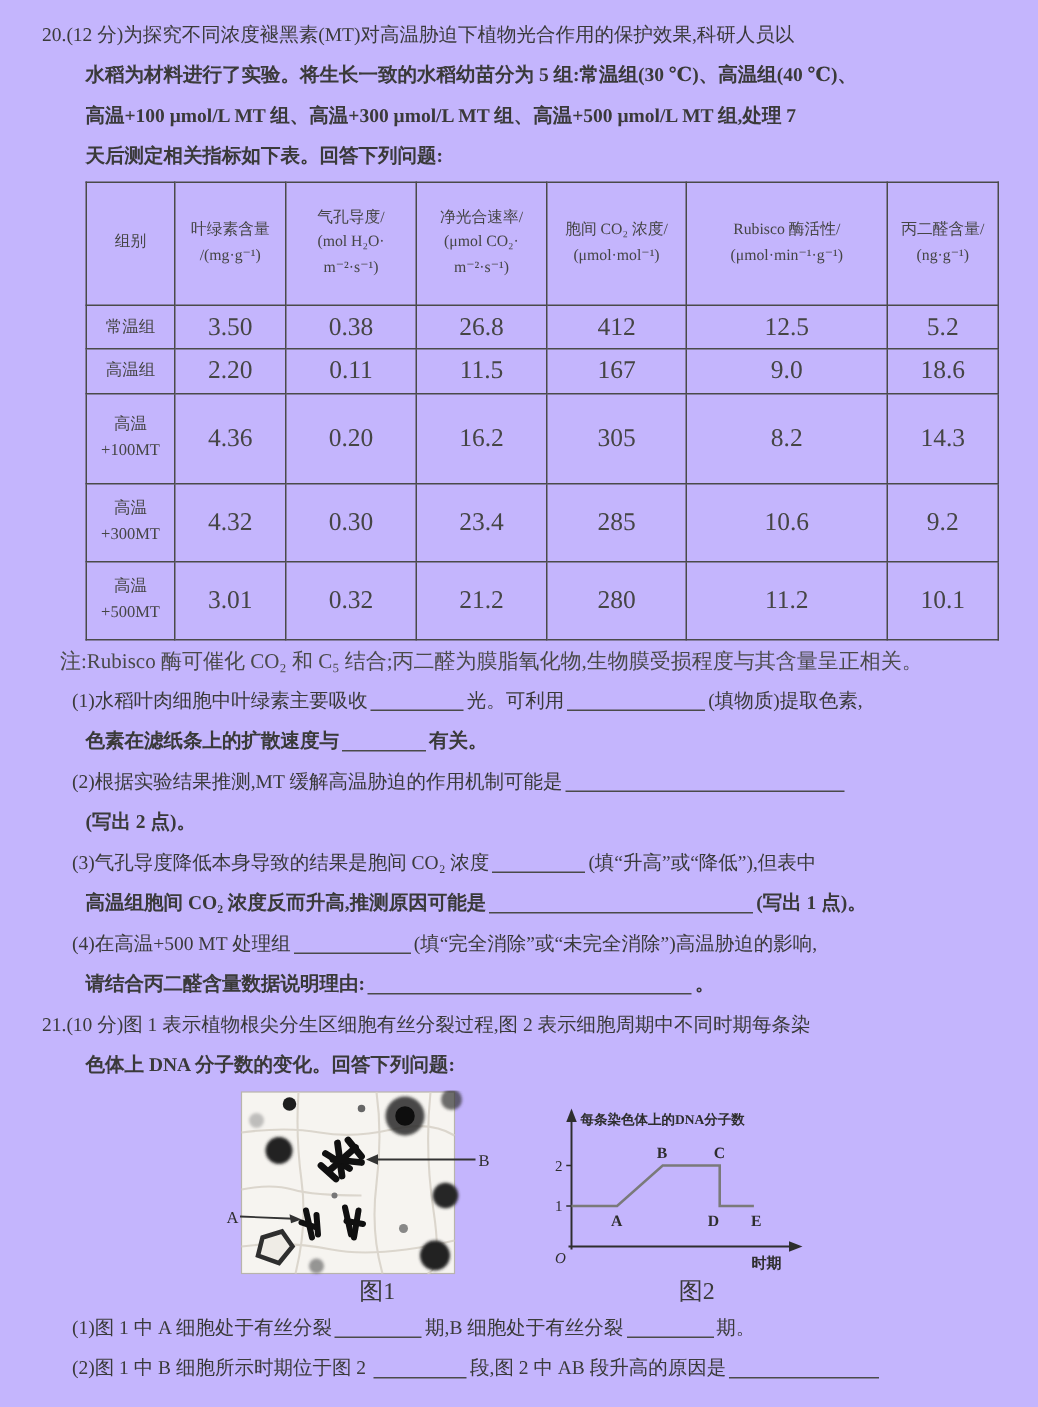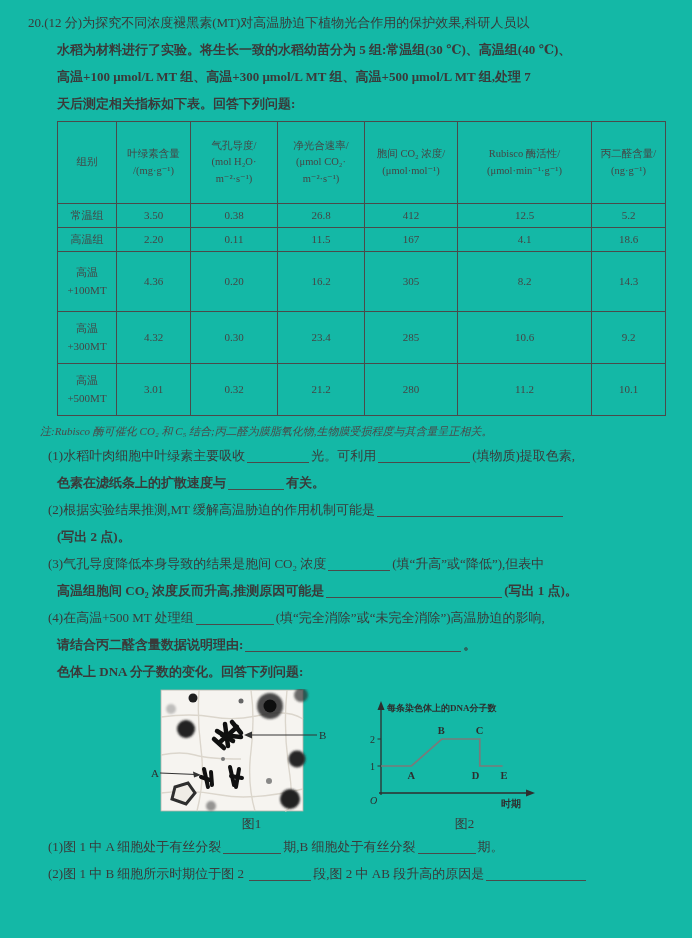--- a/index.html
+++ b/index.html
@@ -1,18 +1,18 @@
 <!DOCTYPE html>
 <html><head>
 <meta charset="utf-8">
 <style>
   * { margin:0; padding:0; box-sizing:border-box; }
   html,body { background:#e8e8e8; }
   .page {
-    width:692px; height:938px; background:#14b8a6; margin:0 auto;
+    width:692px; height:938px; background:#c4b5fd; margin:0 auto;
     padding:9px 26px 0 28px; overflow:hidden;
     font-family:"Liberation Serif","DejaVu Serif",serif;
     color:#3a3a3a; font-size:13px; line-height:27px;
   }
   .line { display:block; white-space:nowrap; }
   .ml1 { margin-left:20px; }
   .ml2 { margin-left:29px;font-weight:bold; }
   .blank {
     display:inline-block; border-bottom:1px solid #4a4a4a;
     height:1em; vertical-align:-3px; margin:0 2px;
@@ -23,31 +23,31 @@
     margin:4px 0 0 29px; width:608px;
     border:1.5px solid #4a4a4a;
   }
   table.exp th, table.exp td {
     border:1px solid #4a4a4a; text-align:center; vertical-align:middle;
     white-space:pre-line; line-height:1.55; padding:1px 1px;
     font-weight:normal; color:#454545;
   }
   table.exp thead th { font-size:10.5px; height:82px; }
   table.exp tbody th { font-size:11px;font-family:Liberation Serif, serif; }
-  table.exp tbody td { font-size:11px; }
+  table.exp tbody td { font-size:17px; }
   table.exp tbody tr:nth-child(1){ height:24px; }
   table.exp tbody tr:nth-child(2){ height:24px; }
   table.exp tbody tr:nth-child(3){ height:60px; }
   table.exp tbody tr:nth-child(4){ height:52px; }
   table.exp tbody tr:nth-child(5){ height:52px; }
-  .note { font-size:11px; line-height:14px; margin:8px 0 4px 12px; color:#4a4a4a; white-space:nowrap;font-style:italic; }
+  .note { font-size:14px; line-height:14px; margin:8px 0 4px 12px; color:#4a4a4a; white-space:nowrap; }
   
   .figures { display:flex; justify-content:center; gap:34px; align-items:flex-end; margin:4px 0 2px; }
   .fig { display:flex; flex-direction:column; align-items:center; }
-  .fig-caption { font-size:13px; line-height:15px; margin-top:1px; color:#3a3a3a;margin-left:23px; }
+  .fig-caption { font-size:16px; line-height:15px; margin-top:1px; color:#3a3a3a;margin-left:23px; }
   svg text { font-family:"Liberation Serif","DejaVu Serif",serif; fill:#2e2e2e; }
 </style>
 </head>
 <body>
 
 <div class="page">
 
   <div>
     <span class="line">20.(12 分)为探究不同浓度褪黑素(MT)对高温胁迫下植物光合作用的保护效果,科研人员以</span>
     <span class="line ml2">水稻为材料进行了实验。将生长一致的水稻幼苗分为 5 组:常温组(30 ℃)、高温组(40 ℃)、</span>
@@ -93,21 +93,21 @@
           <td>412</td>
           <td>12.5</td>
           <td>5.2</td>
         </tr>
         <tr>
           <th>高温组</th>
           <td>2.20</td>
           <td>0.11</td>
           <td>11.5</td>
           <td>167</td>
-          <td>4.1</td>
+          <td>9.0</td>
           <td>18.6</td>
         </tr>
         <tr>
           <th>高温
 +100MT</th>
           <td>4.36</td>
           <td>0.20</td>
           <td>16.2</td>
           <td>305</td>
           <td>8.2</td>
@@ -141,20 +141,21 @@
   <span class="line ml1">(1)水稻叶肉细胞中叶绿素主要吸收<span class="blank" style="width: 62px;"></span>光。可利用<span class="blank" style="width: 92px;"></span>(填物质)提取色素,</span>
   <span class="line ml2">色素在滤纸条上的扩散速度与<span class="blank" style="width: 56px;"></span>有关。</span>
   <span class="line ml1">(2)根据实验结果推测,MT 缓解高温胁迫的作用机制可能是<span class="blank" style="width: 186px;"></span></span>
   <span class="line ml2">(写出 2 点)。</span>
   <span class="line ml1">(3)气孔导度降低本身导致的结果是胞间 CO₂ 浓度<span class="blank" style="width: 62px;"></span>(填“升高”或“降低”),但表中</span>
   <span class="line ml2">高温组胞间 CO₂ 浓度反而升高,推测原因可能是<span class="blank" style="width: 176px;"></span>(写出 1 点)。</span>
   <span class="line ml1">(4)在高温+500 MT 处理组<span class="blank" style="width: 78px;"></span>(填“完全消除”或“未完全消除”)高温胁迫的影响,</span>
   <span class="line ml2">请结合丙二醛含量数据说明理由:<span class="blank" style="width: 216px;"></span>。</span>
 
   <div>
+    <span class="line">21.(10 分)图 1 表示植物根尖分生区细胞有丝分裂过程,图 2 表示细胞周期中不同时期每条染</span>
     <span class="line ml2">色体上 DNA 分子数的变化。回答下列问题:</span>
   </div>
 
   <div class="figures">
 
     <div class="fig">
       <svg width="178" height="126" viewBox="0 0 178 126">
         <defs>
           <filter id="mblur" x="-30%" y="-30%" width="160%" height="160%">
               <feGaussianBlur stdDeviation="0.9"></feGaussianBlur>

